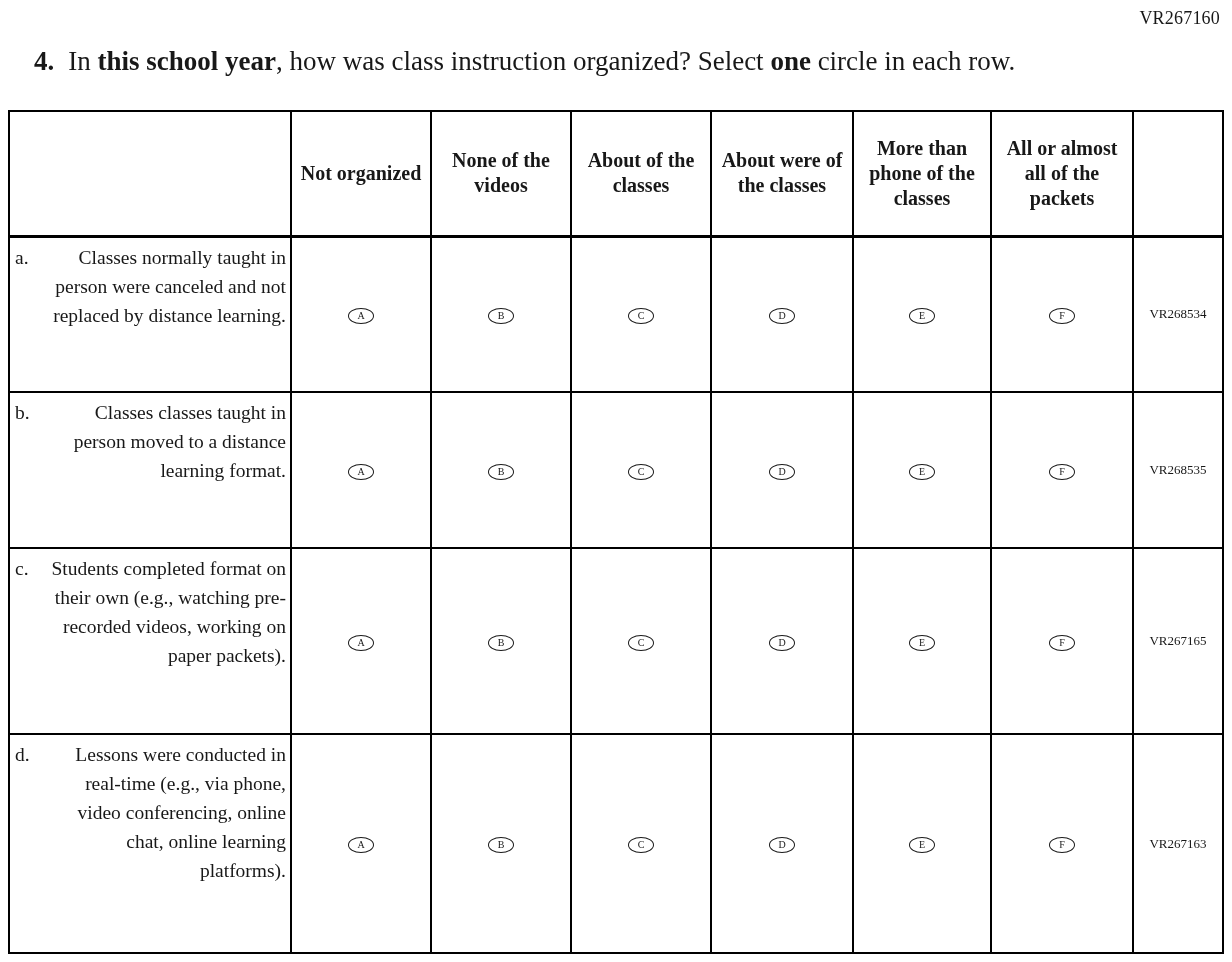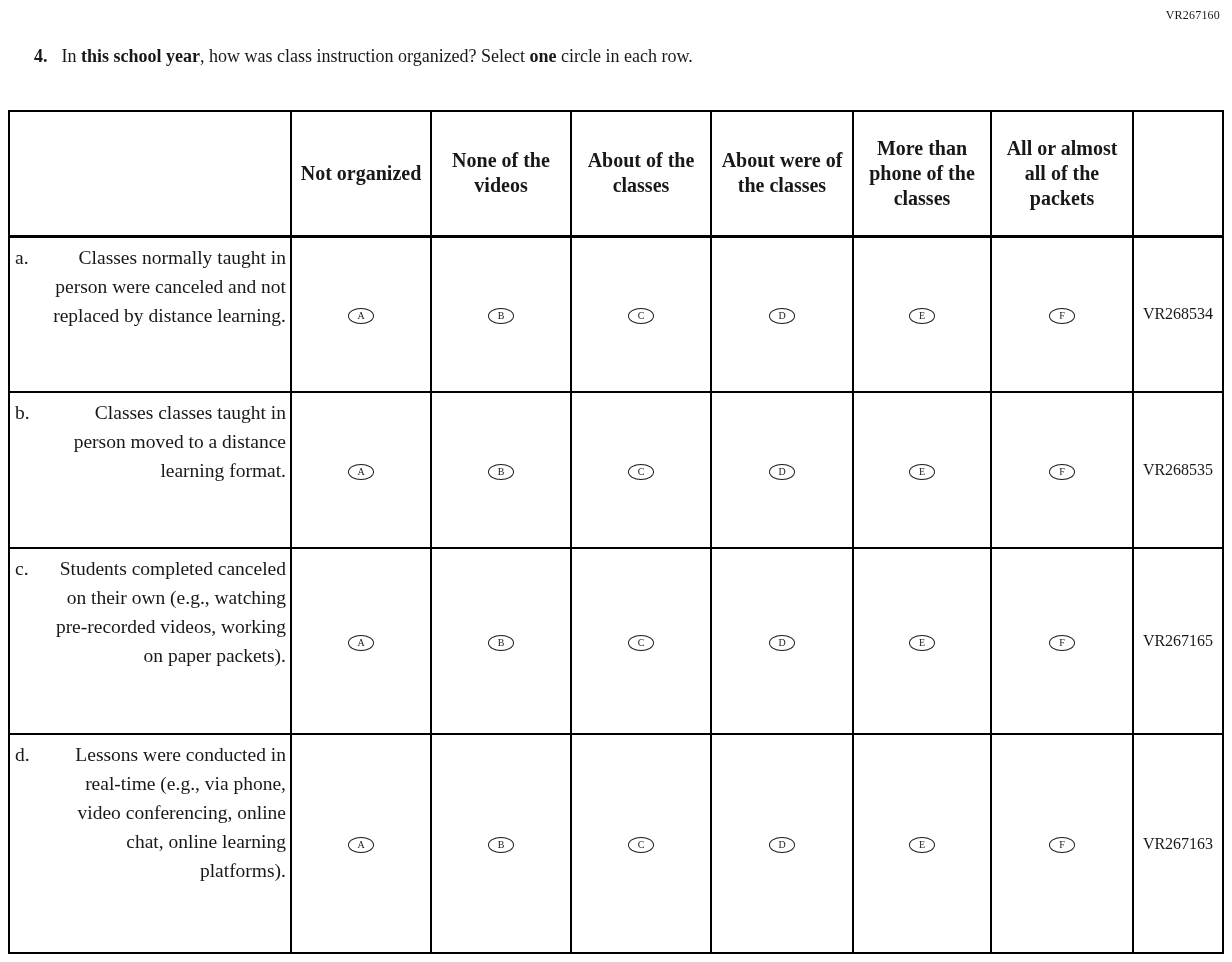--- a/index.html
+++ b/index.html
@@ -9,28 +9,28 @@
     height: 962px;
     position: relative;
     font-family: "Liberation Serif", "DejaVu Serif", serif;
     color: #181818;
     overflow: hidden;
   }
   .top-code {
     position: absolute;
     top: 8px;
     right: 12px;
-    font-size: 12px;
+    font-size: 18px;
     letter-spacing: 0.2px;
   }
   .question {
     position: absolute;
     top: 46px;
     left: 34px;
-    font-size: 18px;
+    font-size: 27px;
     white-space: nowrap;
   }
   .q-num { font-weight: bold; margin-right: 14px; }
   .bold { font-weight: bold; }
 
   table.grid {
     position: absolute;
     top: 110px;
     left: 8px;
     border-collapse: collapse;
@@ -71,21 +71,21 @@
     border: 1.6px solid #1a1a1a;
     border-radius: 50%;
     font-size: 10px;
     line-height: 1;
     cursor: pointer;
     background: #fff;
   }
   td.code-cell {
     text-align: center;
     vertical-align: middle;
-    font-size: 16px;
+    font-size: 13px;
     padding: 0 2px;
   }
 </style>
 </head>
 <body>
 
 <div class="top-code">VR267160</div>
 
 <div class="question">
   <span class="q-num">4.</span><span>In </span><span class="bold">this school year</span><span>, how was class instruction organized? Select </span><span class="bold">one</span><span> circle in each row.</span>
@@ -166,21 +166,21 @@
           </span></td>
       <td class="opt-cell"><span class="circle">
             <span>F</span>
           </span></td>
       <td class="code-cell">VR268535</td>
     </tr>
     <tr style="height:186px">
       <td class="item-cell">
         <div class="item">
           <span class="item-letter">c.</span>
-          <span class="item-text">Students completed canceled on their own (e.g., watching pre-recorded videos, working on paper packets).</span>
+          <span class="item-text">Students completed format on their own (e.g., watching pre-recorded videos, working on paper packets).</span>
         </div>
       </td>
       <td class="opt-cell"><span class="circle">
             <span>A</span>
           </span></td>
       <td class="opt-cell"><span class="circle">
             <span>B</span>
           </span></td>
       <td class="opt-cell"><span class="circle">
             <span>C</span>

